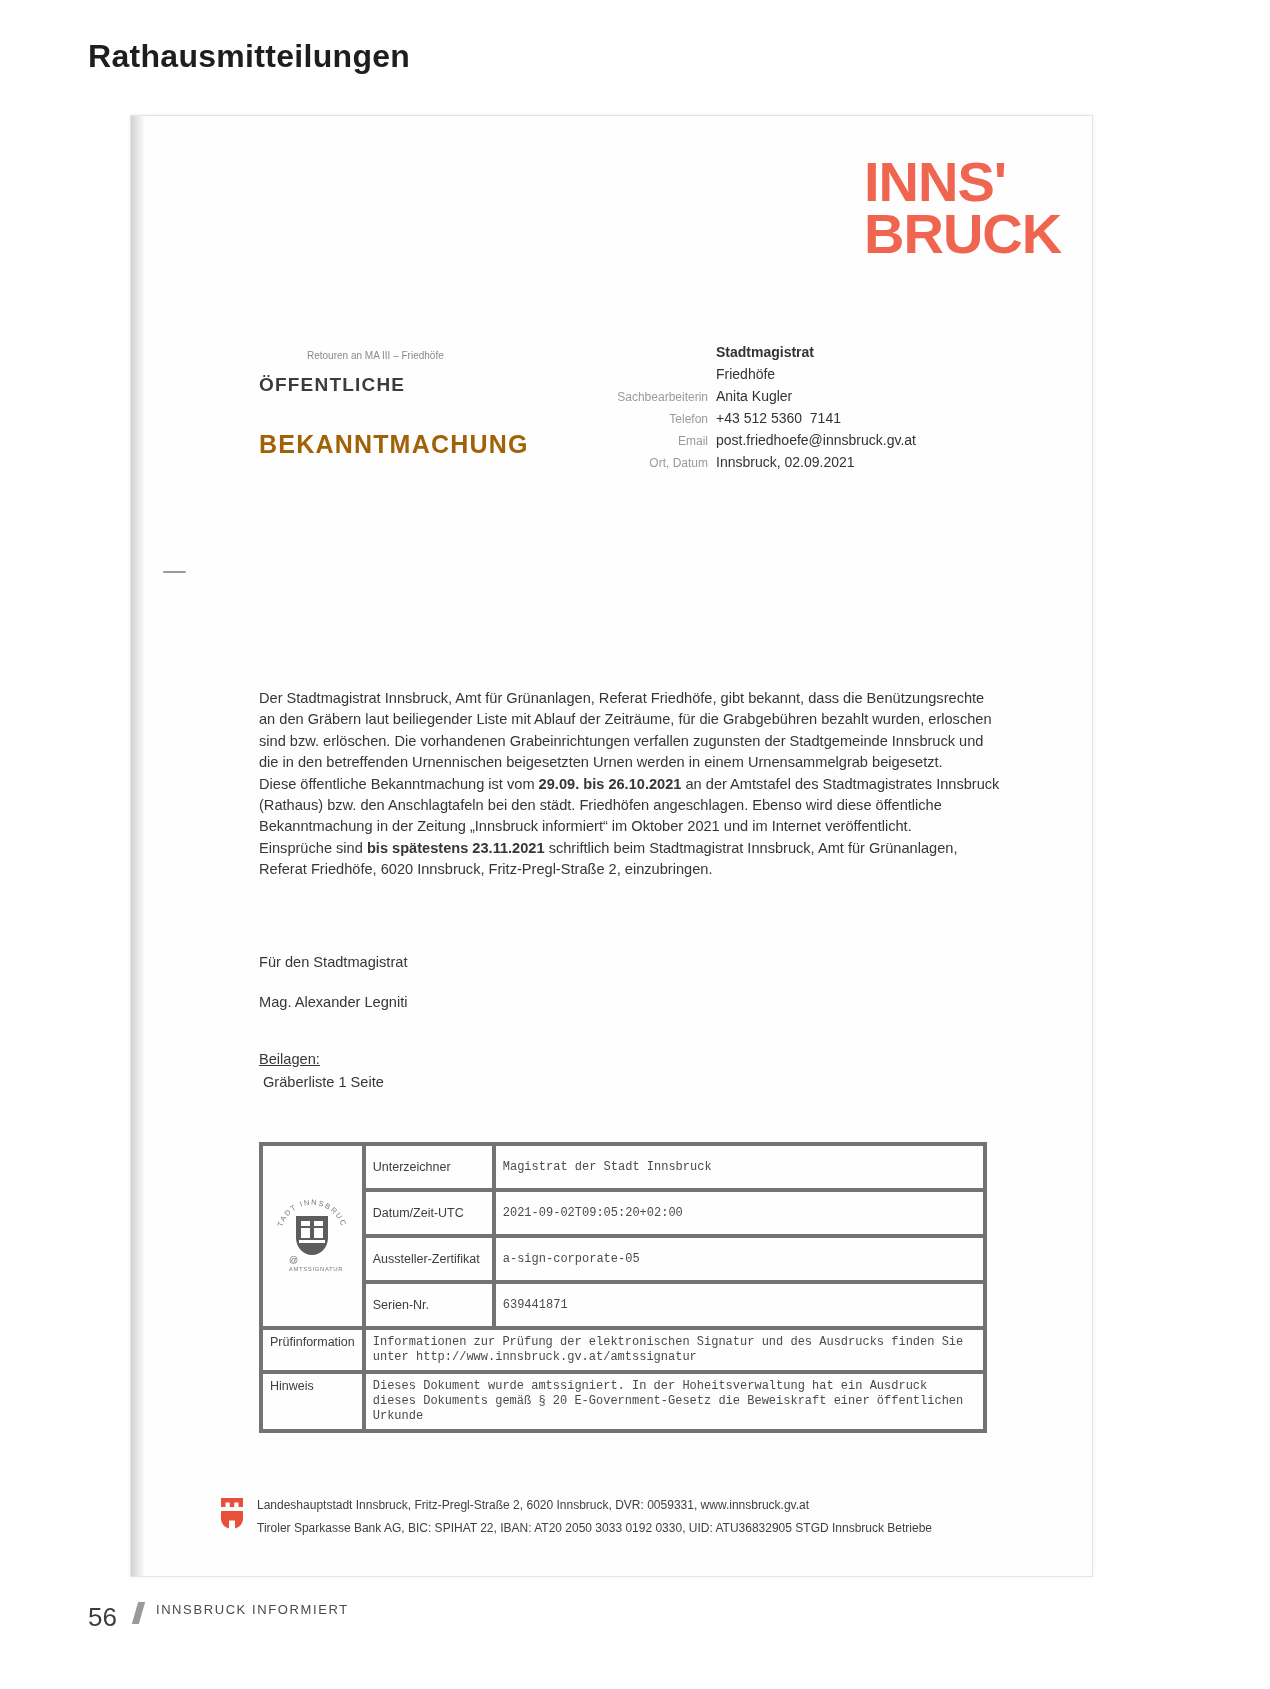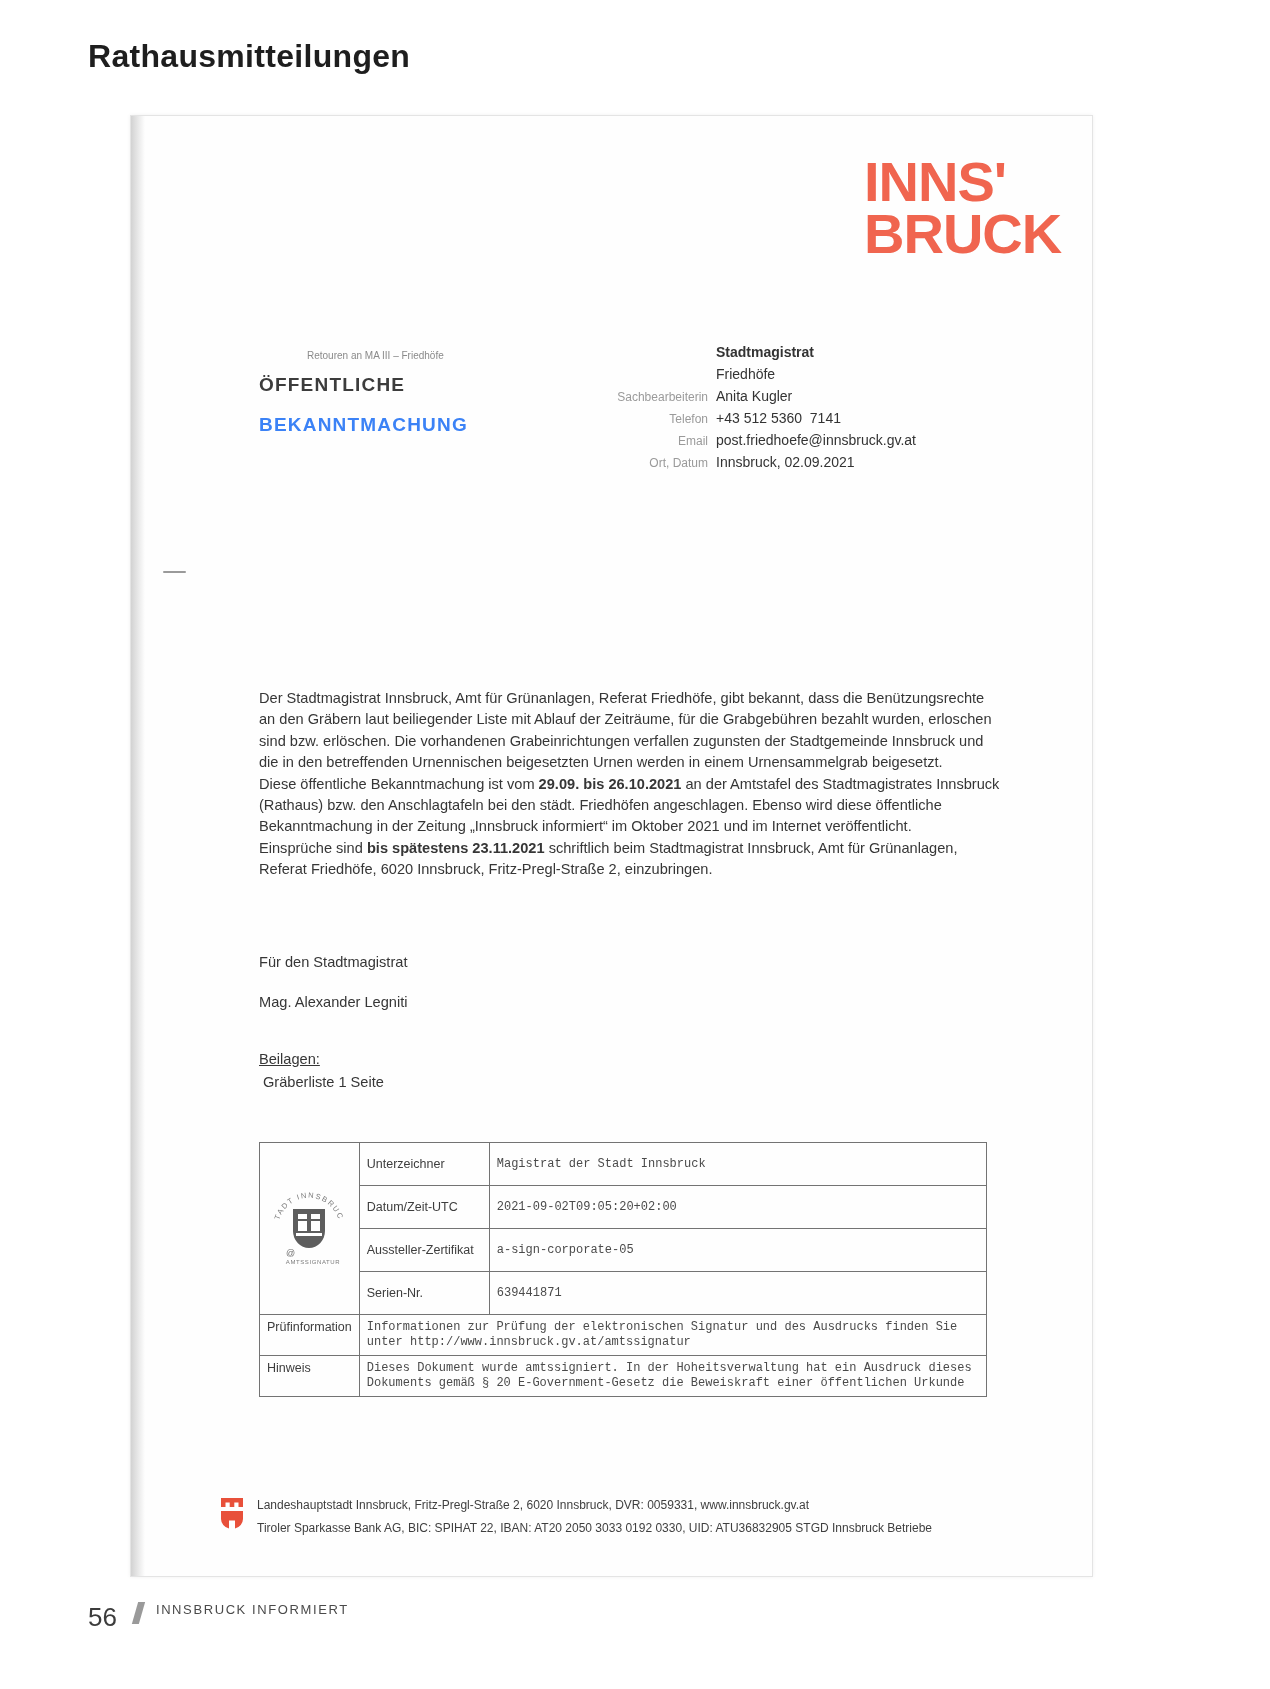--- a/index.html
+++ b/index.html
@@ -25,21 +25,21 @@
   .scan *{box-sizing:border-box;}
   
   .logo{
     position:absolute;left:733px;top:40px;line-height:.92;
     font-weight:800;font-size:56px;letter-spacing:-1px;
     color:#f0654f;font-family:"Liberation Sans",sans-serif;
   }
   
   .return-note{position:absolute;left:128px;top:234px;font-size:10px;color:#8a8a8a;padding-left:48px;}
   .doctype1{position:absolute;left:128px;top:258px;font-size:19px;font-weight:700;color:#3c3c3c;letter-spacing:1.2px;}
-  .doctype2{position:absolute;left:128px;top:298px;font-size:19px;font-weight:700;color:#3b82f6;letter-spacing:1.2px;}
+  .doctype2{position:absolute;left:128px;top:314px;font-size:25px;font-weight:700;color:#a16207;letter-spacing:1.2px;}
   
   .contact{position:absolute;left:370px;top:228px;width:430px;}
   .contact .row{display:flex;align-items:baseline;height:22px;}
   .contact .lbl{width:215px;text-align:right;padding-right:8px;font-size:12px;color:#9a9a9a;}
   .contact .val{font-size:14px;color:#333;white-space:pre;}
   .contact .val.b{font-weight:700;}
   
   .fold{position:absolute;left:32px;top:455px;width:23px;height:2px;background:#9a9a9a;border-radius:1px;}
   
   .subject{position:absolute;left:128px;top:463px;width:680px;
@@ -47,21 +47,21 @@
   
   .bodytext{position:absolute;left:128px;top:572px;width:742px;
     font-size:14.6px;color:#363636;line-height:21.4px;}
   .bodytext p{margin:0;}
   .closing{position:absolute;left:128px;top:838px;font-size:14.6px;color:#363636;}
   .signer{position:absolute;left:128px;top:878px;font-size:14.6px;color:#363636;}
   .attach-lbl{position:absolute;left:128px;top:935px;font-size:14.6px;color:#363636;text-decoration:underline;}
   .attach-val{position:absolute;left:132px;top:958px;font-size:14.6px;color:#363636;}
   
   .sigtable{position:absolute;left:128px;top:1026px;width:728px;border-collapse:collapse;}
-  .sigtable td{border:1px solid #737373;padding:14px 7px;vertical-align:middle;}
+  .sigtable td{border:4px solid #737373;padding:14px 7px;vertical-align:middle;}
   .sigtable td.seal-cell{width:92px;text-align:center;vertical-align:middle;}
   .sigtable td.lbl{width:130px;font-size:12.5px;color:#3d3d3d;}
   .sigtable td.lbl2{width:92px;font-size:12.5px;color:#3d3d3d;vertical-align:top;padding-top:5px;}
   .sigtable td.val{font-family:Liberation Mono, monospace;font-size:12px;color:#4a4a4a;height:22px;}
   .sigtable td.val.multi{line-height:15px;padding-top:5px;padding-bottom:5px;}
   
   .doc-footer{position:absolute;left:88px;top:1378px;display:flex;align-items:flex-start;}
   .doc-footer .crest{margin-right:12px;margin-top:3px;}
   .doc-footer .lines{font-size:12px;color:#3f3f3f;line-height:23px;}
   

